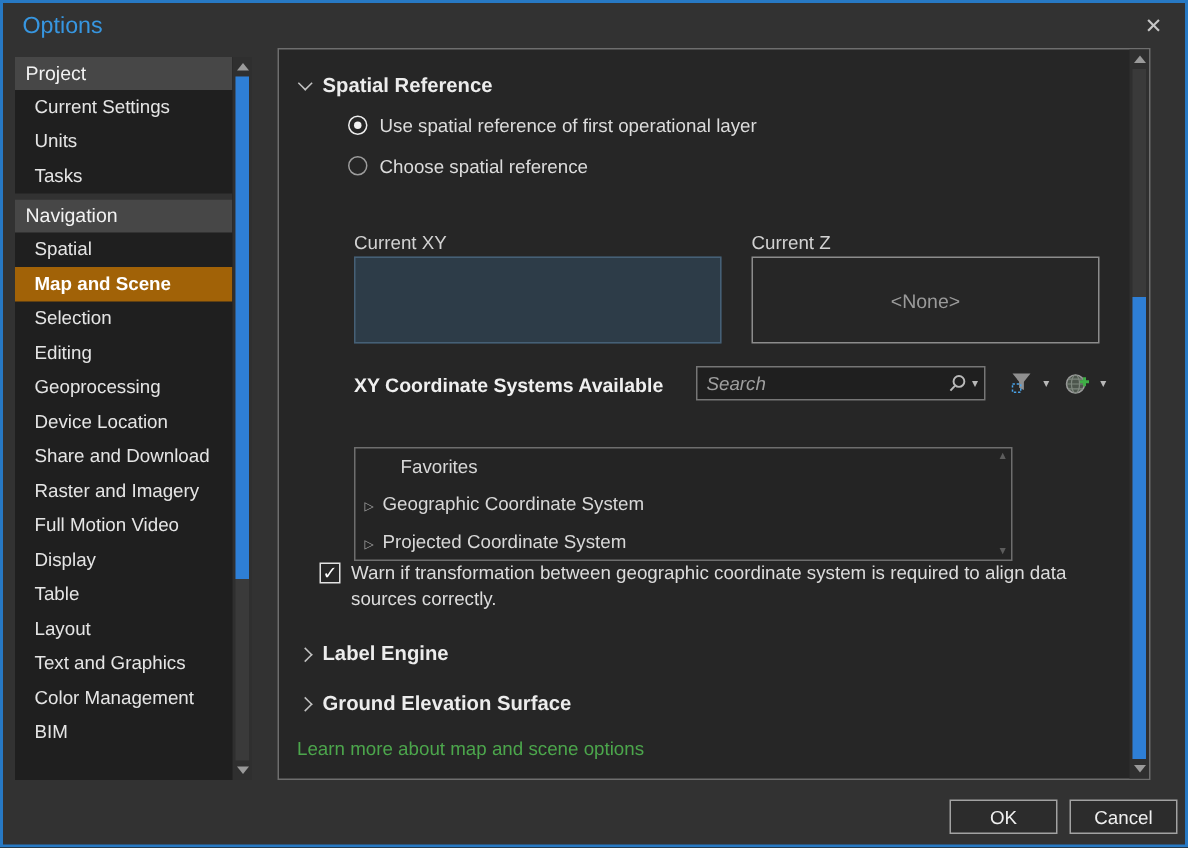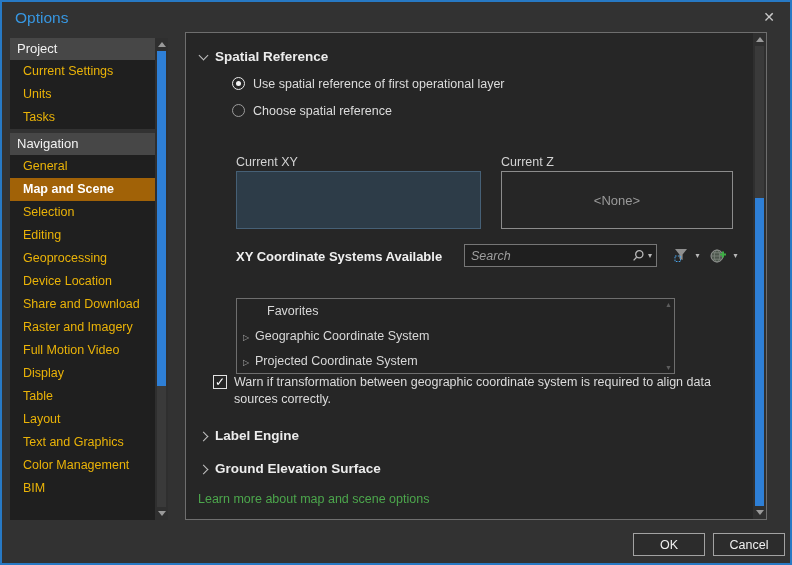--- a/index.html
+++ b/index.html
@@ -7,21 +7,21 @@
   .window{ position:relative; width:792px; height:565px; background:#323232;
            border:2px solid #2779c4; overflow:hidden; color:#dcdcdc; font-size:12.5px;}
   
   .titlebar{ position:absolute; left:0; top:0; right:0; height:32px; }
   .title{ position:absolute; left:13px; top:7px; font-size:15.5px; color:#3796e0; }
   .close{ position:absolute; right:12px; top:7px; font-size:14px; color:#c8c8c8; cursor:pointer; width:18px; text-align:center;}
   
   .sidebar{ position:absolute; left:8px; top:36px; width:158px; height:482px; background:#1f1f1f; }
   .sb-rows{ position:absolute; left:0; top:0; right:13px; bottom:0; overflow:hidden;}
   .sb-group{ height:22px; line-height:22px; background:#474747; color:#f2f2f2; padding-left:7px; font-size:13px; }
-  .sb-item{ height:23px; line-height:23px; padding-left:13px; color:#eab308; cursor:pointer; white-space:nowrap;}
+  .sb-item{ height:23px; line-height:23px; padding-left:13px; color:#e5e5e5; cursor:pointer; white-space:nowrap;}
   .sb-item.sel{ background:#a16207; color:#ffffff; font-weight:bold; }
   .sb-gap{ height:4px; background:#323232; }
   
   .vscroll{ position:absolute; top:0; bottom:0; width:13px; background:#2f2f2f; }
   .sb-scroll{ right:0; }
   .tri{ width:0; height:0; position:absolute; left:2.5px; }
   .tri-up{ border-left:4px solid transparent; border-right:4px solid transparent; border-bottom:5px solid #9a9a9a; top:4px;}
   .tri-down{ border-left:4px solid transparent; border-right:4px solid transparent; border-top:5px solid #9a9a9a; bottom:4px;}
   .track{ position:absolute; left:2px; right:2px; top:13px; bottom:13px; background:#3a3a3a; }
   .thumb{ position:absolute; left:2px; right:2px; background:#2e7fd6; }
@@ -76,21 +76,21 @@
   </div>
 
   <div class="sidebar">
     <div class="sb-rows">
       <div class="sb-group">Project</div>
       <div class="sb-item">Current Settings</div>
       <div class="sb-item">Units</div>
       <div class="sb-item">Tasks</div>
       <div class="sb-gap"></div>
       <div class="sb-group">Navigation</div>
-      <div class="sb-item">General</div>
+      <div class="sb-item">Spatial</div>
       <div class="sb-item sel">Map and Scene</div>
       <div class="sb-item">Selection</div>
       <div class="sb-item">Editing</div>
       <div class="sb-item">Geoprocessing</div>
       <div class="sb-item">Device Location</div>
       <div class="sb-item">Share and Download</div>
       <div class="sb-item">Raster and Imagery</div>
       <div class="sb-item">Full Motion Video</div>
       <div class="sb-item">Display</div>
       <div class="sb-item">Table</div>

